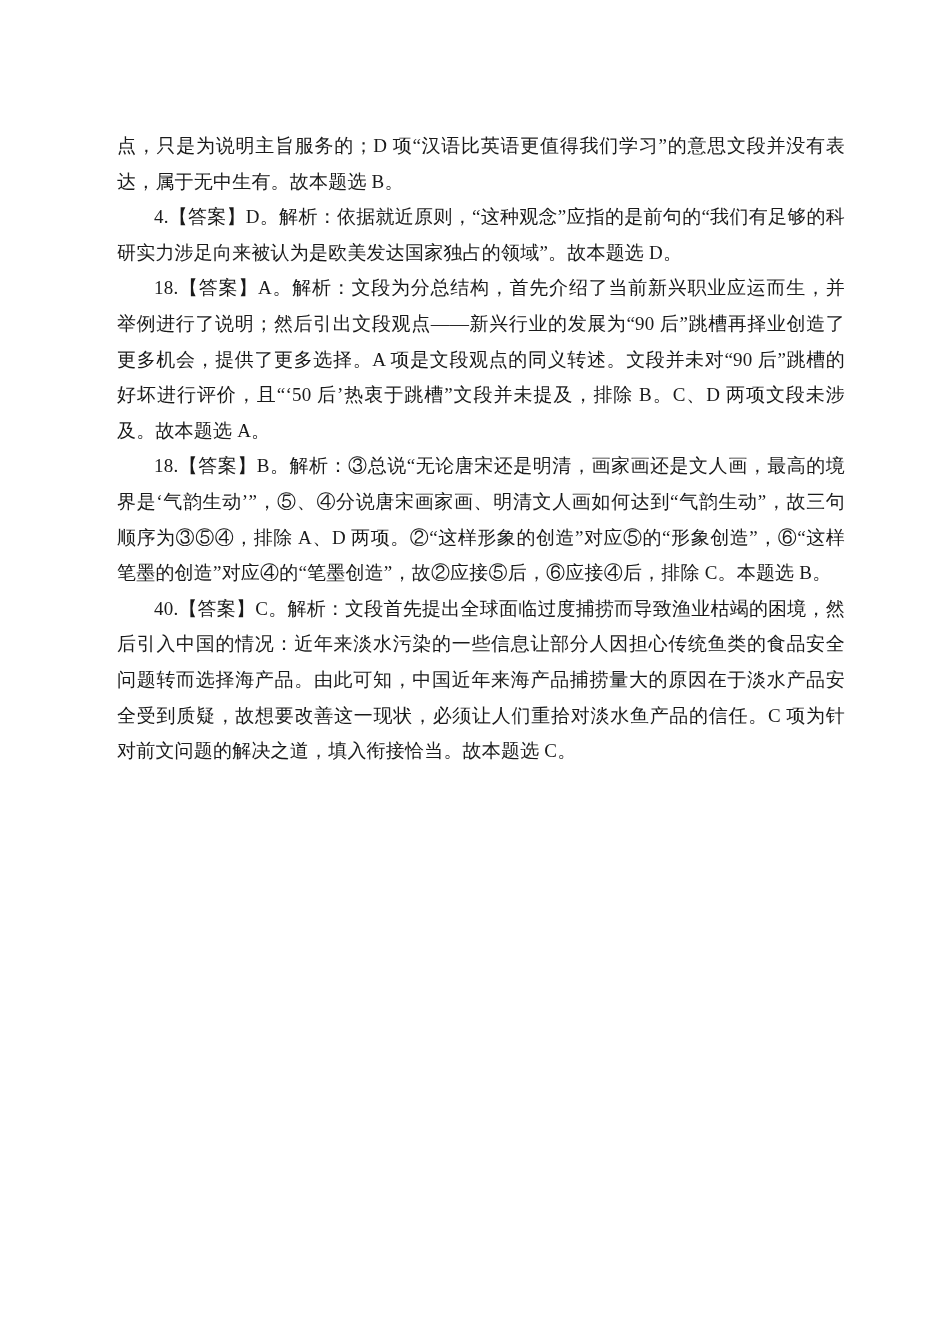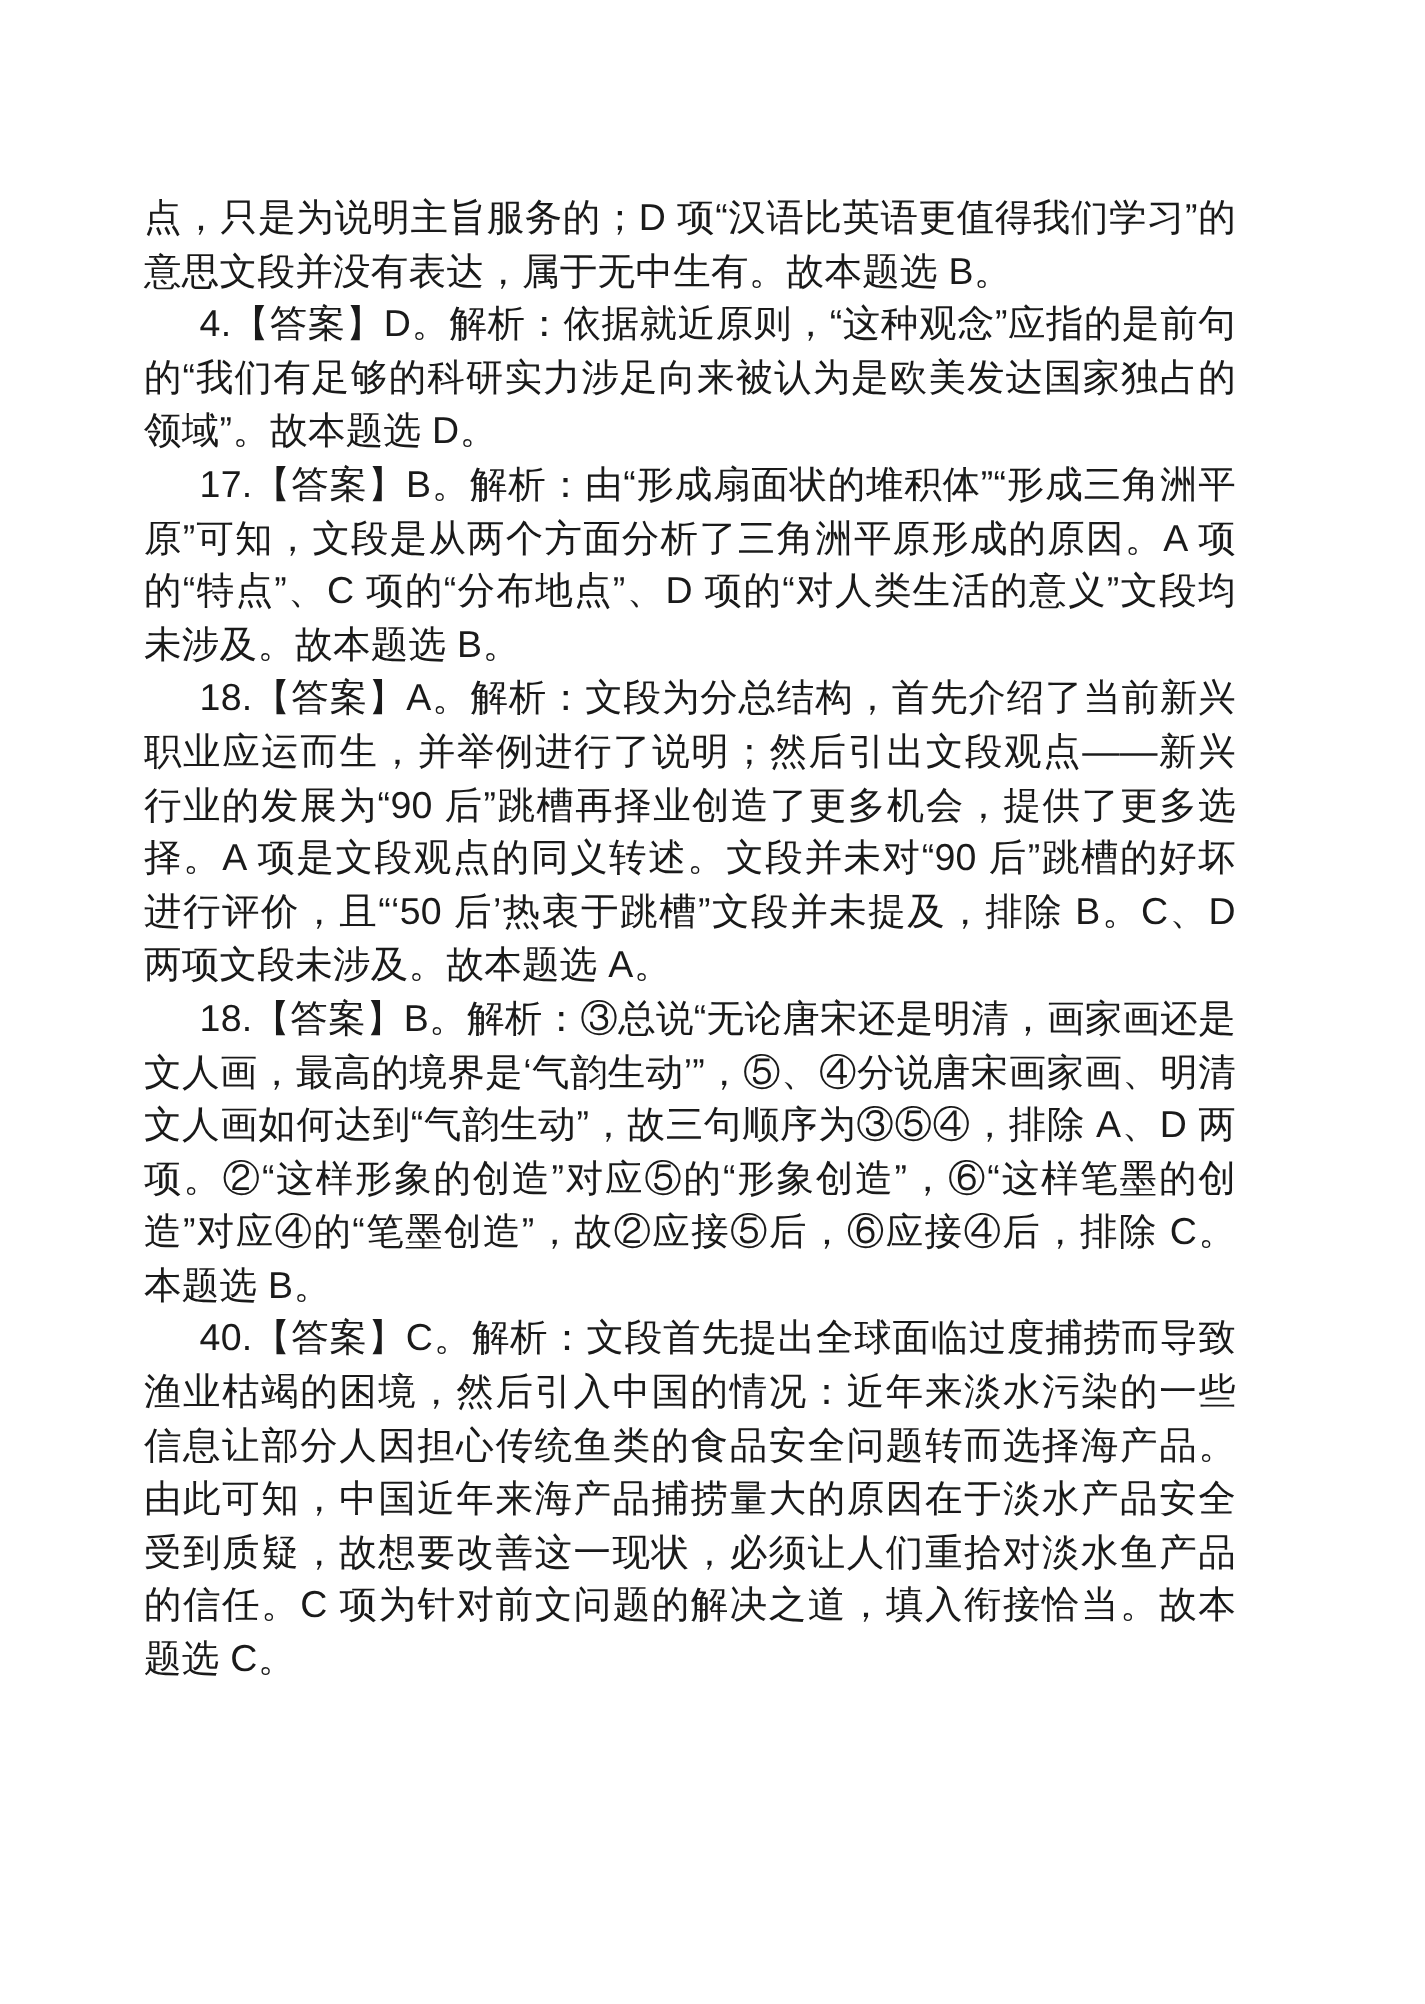--- a/index.html
+++ b/index.html
@@ -8,42 +8,41 @@
       background: #ffffff;
     }
     body {
       width: 950px;
       height: 1336px;
       position: relative;
       overflow: hidden;
     }
     .page {
       position: absolute;
-      left: 96px;
+      left: 117px;
       top: 128px;
       width: 728px;
-      font-family: Liberation Sans, sans-serif;
-      font-size: 25px;
+      font-family: Liberation Serif, serif;
+      font-size: 19px;
       line-height: 35.6px;
       color: #1a1a1a;
       text-align: justify;
       text-justify: inter-character;
       letter-spacing: 0.2px;
     }
     .para {
       margin: 0;
       padding: 0;
     }
     .para.indent {
       text-indent: 37px;
     }
   </style>
 </head>
 <body>
 
 <div class="page">
   <p class="para">点，只是为说明主旨服务的；D 项“汉语比英语更值得我们学习”的意思文段并没有表达，属于无中生有。故本题选 B。</p>
   <p class="para indent">4.【答案】D。解析：依据就近原则，“这种观念”应指的是前句的“我们有足够的科研实力涉足向来被认为是欧美发达国家独占的领域”。故本题选 D。</p>
-  <p class="para indent">17.【答案】B。解析：由“形成扇面状的堆积体”“形成三角洲平原”可知，文段是从两个方面分析了三角洲平原形成的原因。A 项的“特点”、C 项的“分布地点”、D 项的“对人类生活的意义”文段均未涉及。故本题选 B。</p>
   <p class="para indent">18.【答案】A。解析：文段为分总结构，首先介绍了当前新兴职业应运而生，并举例进行了说明；然后引出文段观点——新兴行业的发展为“90 后”跳槽再择业创造了更多机会，提供了更多选择。A 项是文段观点的同义转述。文段并未对“90 后”跳槽的好坏进行评价，且“‘50 后’热衷于跳槽”文段并未提及，排除 B。C、D 两项文段未涉及。故本题选 A。</p>
   <p class="para indent">18.【答案】B。解析：③总说“无论唐宋还是明清，画家画还是文人画，最高的境界是‘气韵生动’”，⑤、④分说唐宋画家画、明清文人画如何达到“气韵生动”，故三句顺序为③⑤④，排除 A、D 两项。②“这样形象的创造”对应⑤的“形象创造”，⑥“这样笔墨的创造”对应④的“笔墨创造”，故②应接⑤后，⑥应接④后，排除 C。本题选 B。</p>
   <p class="para indent">40.【答案】C。解析：文段首先提出全球面临过度捕捞而导致渔业枯竭的困境，然后引入中国的情况：近年来淡水污染的一些信息让部分人因担心传统鱼类的食品安全问题转而选择海产品。由此可知，中国近年来海产品捕捞量大的原因在于淡水产品安全受到质疑，故想要改善这一现状，必须让人们重拾对淡水鱼产品的信任。C 项为针对前文问题的解决之道，填入衔接恰当。故本题选 C。</p>
 </div>
 
 </body></html>

